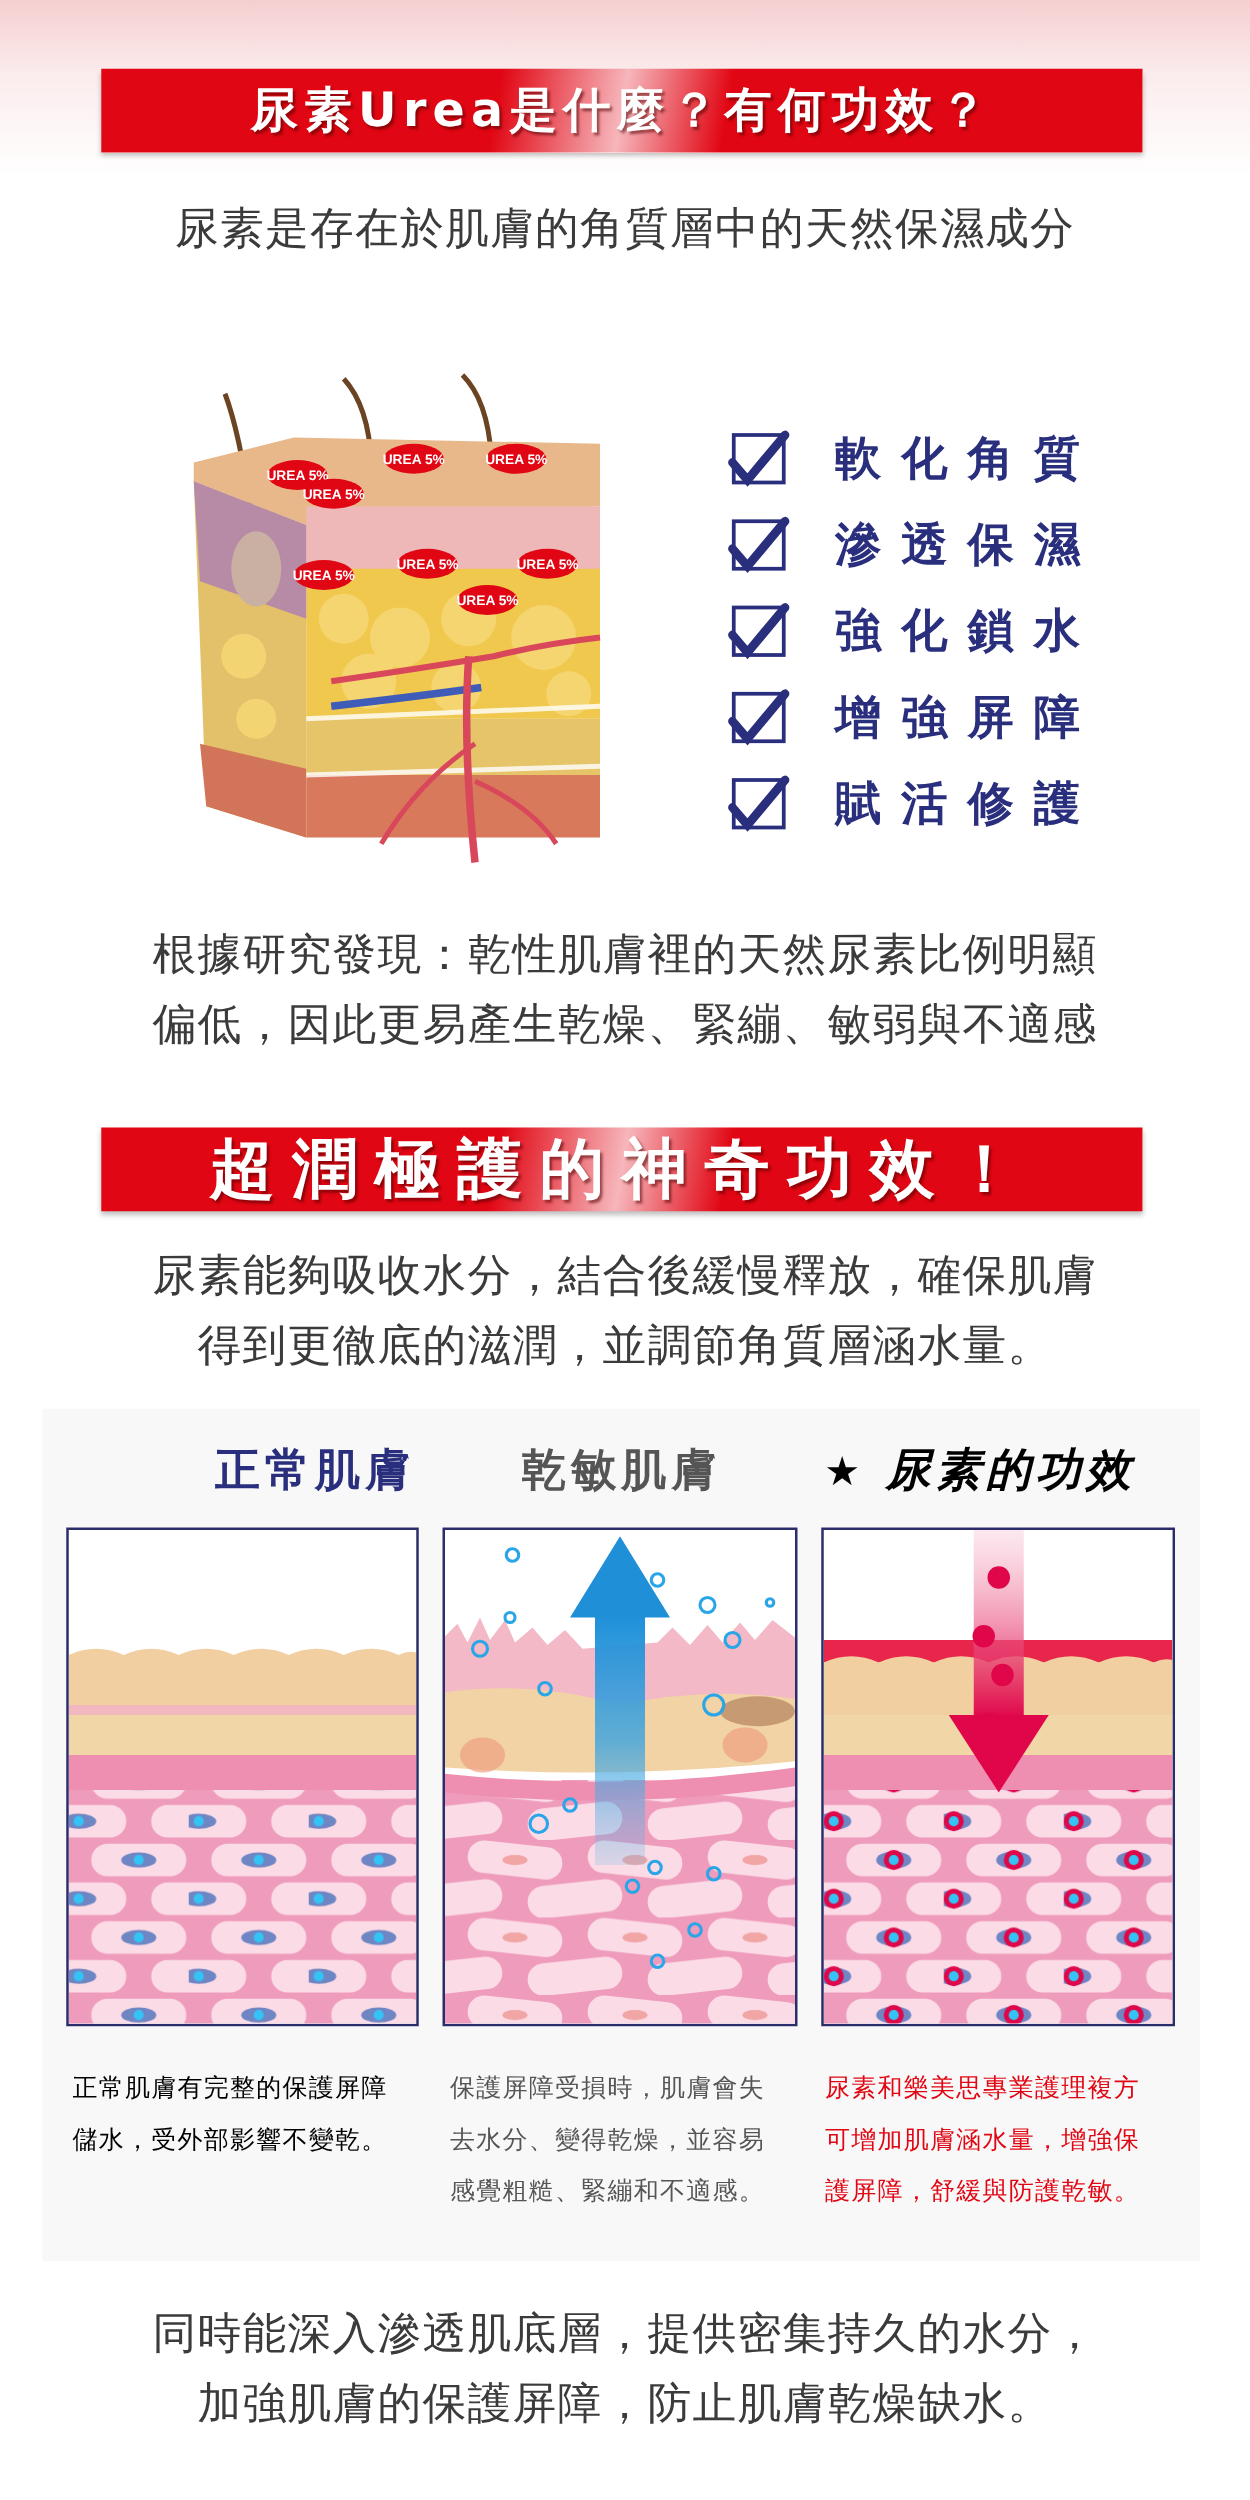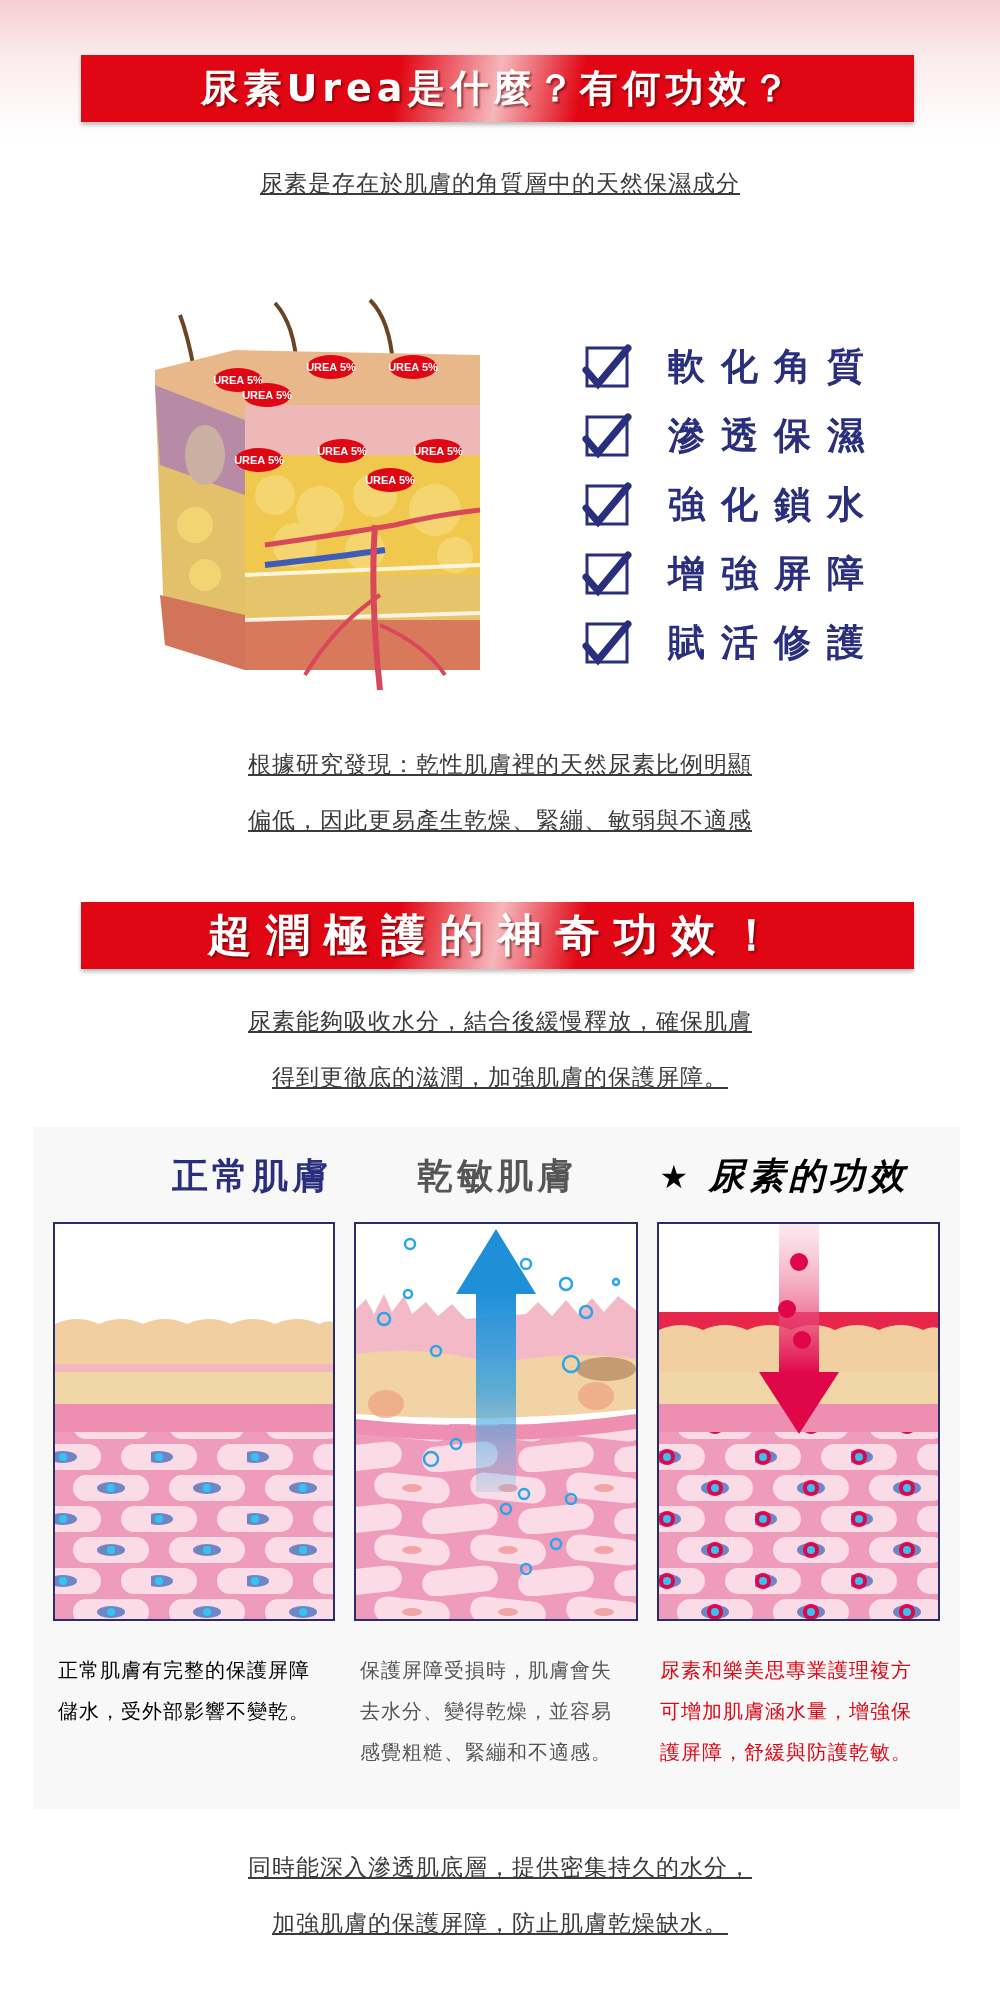--- a/index.html
+++ b/index.html
@@ -14,25 +14,25 @@
     
     .banner {
       position: absolute; left: 81px; width: 833px; height: 67px;
       background: linear-gradient(100deg, #e10613 0%, #e10613 38%, #f6b6bb 50%, #e10613 60%, #e10613 100%);
       box-shadow: 0 3px 4px rgba(0,0,0,0.25);
       display: flex; align-items: center; justify-content: center;
       color: #ffffff; font-weight: bold;
       text-shadow: 2px 2px 2px rgba(80,0,0,0.55);
     }
     .banner-1 { top: 55px; font-size: 38px; letter-spacing: 5px; }
-    .banner-2 { top: 902px; font-size: 44px; letter-spacing: 14px; }
+    .banner-2 { top: 902px; font-size: 52px; letter-spacing: 14px; }
 
     .para {
       position: absolute; left: 0; width: 1000px; text-align: center;
-      font-size: 23px; line-height: 56px; color: #3b3b3b; letter-spacing: 1px; text-decoration: underline;
+      font-size: 35px; line-height: 56px; color: #3b3b3b; letter-spacing: 1px;
     }
     .para div { white-space: nowrap; }
 
     
     .skin-illu { position: absolute; left: 135px; top: 295px; width: 360px; height: 400px; }
 
     
     .checklist { position: absolute; left: 582px; top: 332px; width: 330px; }
     .check-row { display: flex; align-items: center; height: 69px; }
     .check-box { width: 50px; height: 50px; position: relative; margin-right: 36px; }
@@ -180,21 +180,21 @@
   <div>根據研究發現：乾性肌膚裡的天然尿素比例明顯</div>
   <div>偏低，因此更易產生乾燥、緊繃、敏弱與不適感</div>
 </div>
 
 <div class="banner banner-2">
   <span>超潤極護的神奇功效！</span>
 </div>
 
 <div class="para" style="top:993px;">
   <div>尿素能夠吸收水分，結合後緩慢釋放，確保肌膚</div>
-  <div>得到更徹底的滋潤，加強肌膚的保護屏障。</div>
+  <div>得到更徹底的滋潤，並調節角質層涵水量。</div>
 </div>
 
 <div class="compare-panel"></div>
 
 <div class="col-title" style="left:54px; width:278px; color:#2a2f7d;text-align:right;">正常肌膚</div>
 <div class="col-title" style="left:357px; width:280px; color:#555555;">乾敏肌膚</div>
 <div class="col-title" style="left:639px; width:290px; color:#000000;font-style:italic;">
   <span style="font-size:32px;">★</span>
   <span>尿素的功效</span>
 </div>

